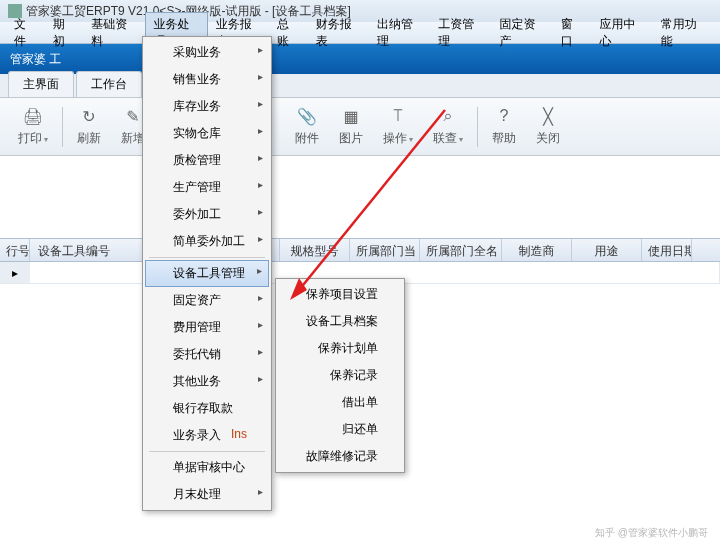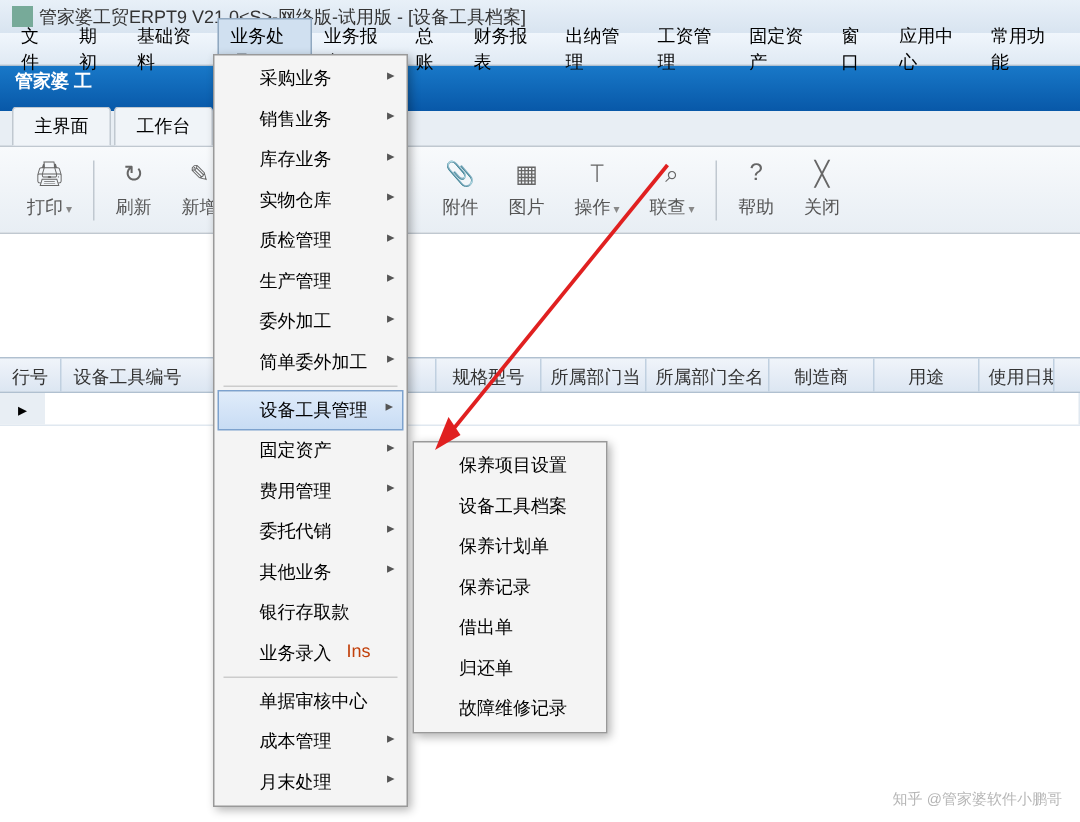--- a/index.html
+++ b/index.html
@@ -2,42 +2,42 @@
 <html><head>
 <meta charset="utf-8">
 <style>
 * { margin: 0; padding: 0; box-sizing: border-box; font-family: "Microsoft YaHei", SimSun, sans-serif; font-size: 12px; }
 body { width: 720px; height: 548px; background: #fff; overflow: hidden; position: relative; }
 .titlebar { background: linear-gradient(#e8f0f8, #d8e4f0); height: 22px; padding: 3px 8px; color: #333; display: flex; align-items: center; }
 .titlebar-icon { width: 14px; height: 14px; background: #7a9; margin-right: 4px; }
 .menubar { background: linear-gradient(#f0f6fc, #e0eaf4); height: 22px; padding: 0 6px; display: flex; align-items: center; border-bottom: 1px solid #b0c0d0; }
 .menubar span { padding: 3px 8px; cursor: pointer; }
 .menubar span.active { background: #d0e0f0; border: 1px solid #90a8c0; }
-.banner { background: linear-gradient(#1878c8, #0858a8); height: 30px; color: #fff; font-size: 18px; font-weight: bold; padding: 2px 10px; display: flex; align-items: flex-start; }
+.banner { background: linear-gradient(#1878c8, #0858a8); height: 30px; color: #fff; font-size: 18px; font-weight: normal; padding: 2px 10px; display: flex; align-items: center; }
 .tabbar { background: #e8eef4; height: 24px; display: flex; align-items: flex-end; padding-left: 8px; border-bottom: 1px solid #c0c8d0; }
 .tab { padding: 4px 14px; background: #f0f4f8; border: 1px solid #c0c8d0; border-bottom: none; margin-right: 2px; border-radius: 3px 3px 0 0; cursor: pointer; margin-top: 20px; }
 .toolbar { background: linear-gradient(#f8fafc, #e8eef4); height: 58px; display: flex; align-items: center; padding: 0 8px; border-bottom: 1px solid #c0c8d0; }
 .tool-btn { display: flex; flex-direction: column; align-items: center; padding: 4px 10px; cursor: pointer; color: #555; }
 .tool-btn .ico { width: 20px; height: 20px; margin-bottom: 4px; display: flex; align-items: center; justify-content: center; font-size: 16px; color: #666; }
 .tool-sep { width: 1px; height: 40px; background: #c0c8d0; margin: 0 4px; }
 .caret { font-size: 8px; color: #888; margin-left: 2px; }
 .grid-header { background: linear-gradient(#f0f4fa, #dce6f2); height: 24px; display: flex; border-top: 1px solid #b0c0d0; border-bottom: 1px solid #b0c0d0; margin-top: 82px; }
 .grid-header .col { padding: 4px 6px; border-right: 1px solid #c0d0e0; color: #333; text-align: center; white-space: nowrap; overflow: hidden; }
 .grid-body { background: #fff; }
 .grid-row { height: 22px; display: flex; border-bottom: 1px solid #e0e8f0; }
 .grid-row .cell { border-right: 1px solid #e0e8f0; padding: 3px; }
 .row-ind { width: 30px; background: #e8eef4; display: flex; align-items: center; justify-content: center; }
 .dropdown { position: absolute; background: #f4f4f4; border: 1px solid #999; box-shadow: 2px 2px 6px rgba(0,0,0,0.3); min-width: 130px; padding: 2px; }
 .dropdown .item { padding: 5px 24px 5px 28px; cursor: pointer; position: relative; white-space: nowrap; }
 .dropdown .item:hover, .dropdown .item.hover { background: linear-gradient(#e0ecfa, #c8dcf4); border: 1px solid #7da2ce; padding: 4px 23px 4px 27px; }
 .dropdown .item.has-sub::after { content: "▸"; position: absolute; right: 6px; font-size: 10px; color: #555; }
 .dropdown .sep { height: 1px; background: #ccc; margin: 2px 4px; }
 .dropdown .shortcut { position: absolute; right: 22px; color: #c2410c; }
 .menu1 { top: 36px; left: 142px; }
-.menu2 { top: 294px; left: 275px; min-width: 100px; }
+.menu2 { top: 278px; left: 275px; min-width: 100px; text-align: right; }
 .arrow { position: absolute; top: 100px; left: 285px; pointer-events: none; }
 .watermark { position: absolute; bottom: 8px; right: 12px; color: rgba(120,120,120,0.55); font-size: 10px; }
 </style>
 </head>
 <body>
 
 <div class="titlebar">
   <span class="titlebar-icon"></span>
   <span>管家婆工贸ERPT9 V21.0&lt;S&gt;-网络版-试用版 - [设备工具档案]</span>
 </div>
@@ -104,21 +104,21 @@
       <span class="ico">?</span>
       <span>帮助</span>
     </div>
   <div class="tool-btn">
       <span class="ico">╳</span>
       <span>关闭</span>
     </div>
 </div>
 
 <div class="grid-header" id="gridhead">
-    <div class="col" style="width: 41px;">行号</div>
+    <div class="col" style="width: 30px;">行号</div>
     <div class="col" style="width: 250px; text-align: left; padding-left: 8px;">设备工具编号</div>
     <div class="col" style="width: 70px;">规格型号</div>
     <div class="col" style="width: 70px;">所属部门当</div>
     <div class="col" style="width: 82px;">所属部门全名</div>
     <div class="col" style="width: 70px; font-family: Liberation Serif, serif;">制造商</div>
     <div class="col" style="width: 70px;">用途</div>
     <div class="col" style="width: 50px;">使用日期</div>
   </div>
 <div class="grid-body">
   <div class="grid-row">
@@ -139,21 +139,20 @@
     <div class="sep"></div>
     <div class="item has-sub hover">设备工具管理</div>
     <div class="item has-sub">固定资产</div>
     <div class="item has-sub">费用管理</div>
     <div class="item has-sub">委托代销</div>
     <div class="item has-sub">其他业务</div>
     <div class="item">银行存取款</div>
     <div class="item">业务录入<span class="shortcut">Ins</span></div>
     <div class="sep"></div>
     <div class="item">单据审核中心</div>
-    <div class="item has-sub">成本管理</div>
     <div class="item has-sub">月末处理</div>
   </div>
 <div class="dropdown menu2" id="menu2">
     <div class="item">保养项目设置</div>
     <div class="item">设备工具档案</div>
     <div class="item">保养计划单</div>
     <div class="item">保养记录</div>
     <div class="item">借出单</div>
     <div class="item">归还单</div>
     <div class="item">故障维修记录</div>

